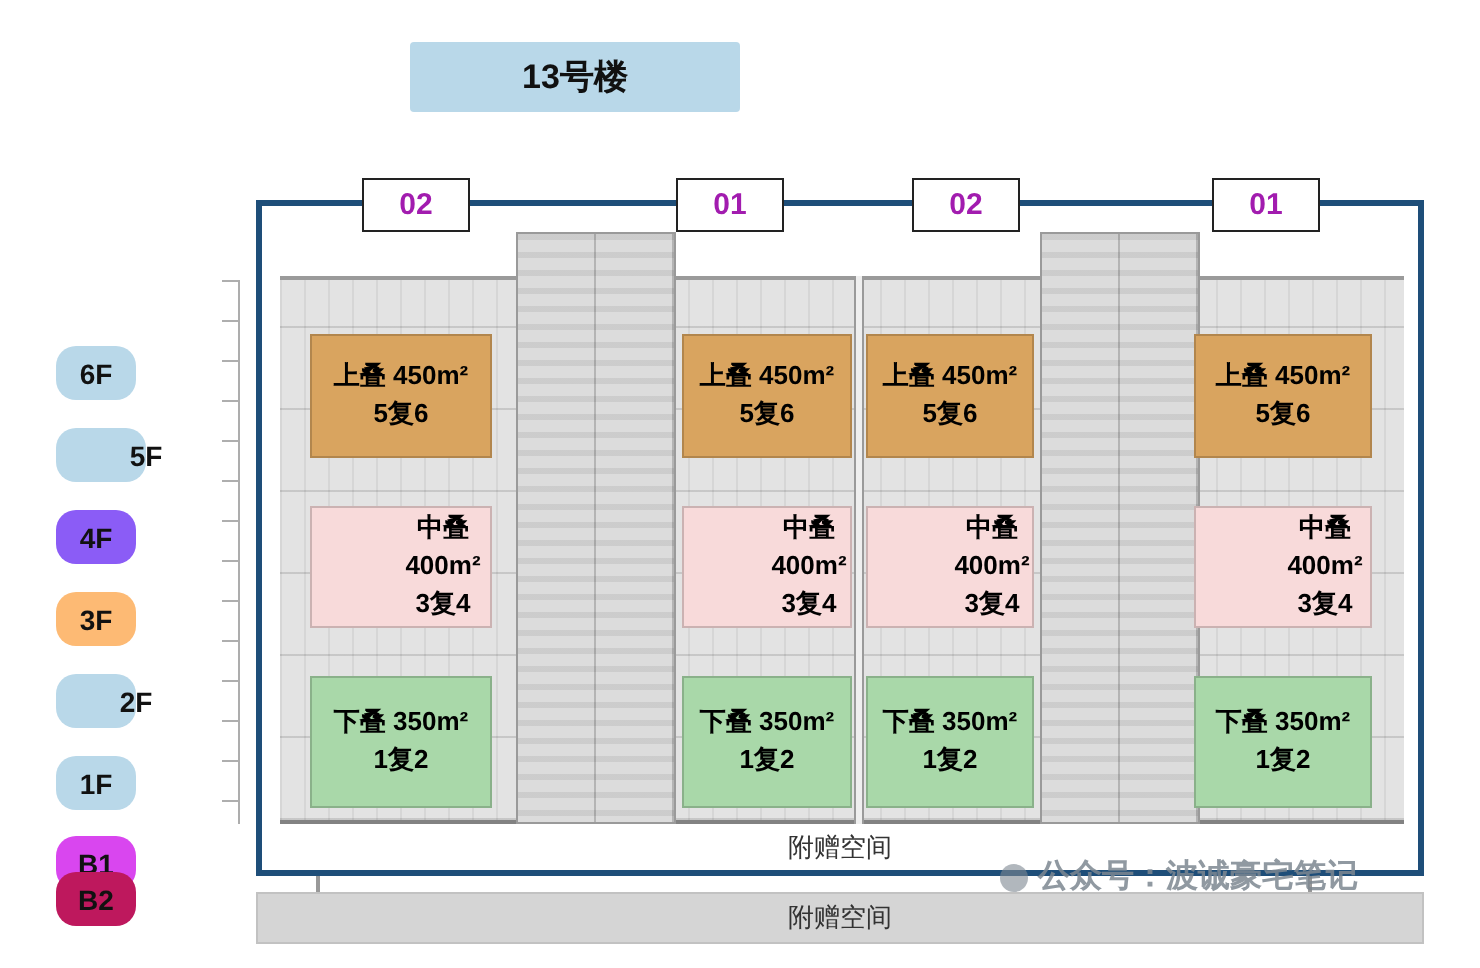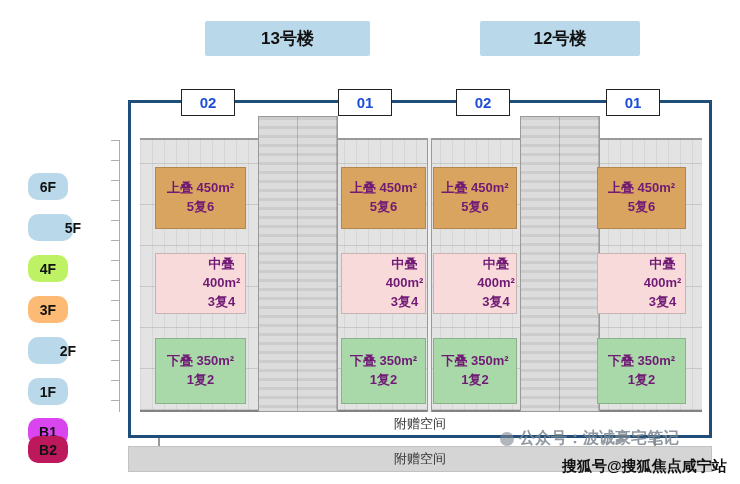--- a/index.html
+++ b/index.html
@@ -38,21 +38,21 @@
     top: 89px;
     width: 54px;
     height: 27px;
     background: #ffffff;
     border: 1.5px solid #222;
     display: flex;
     align-items: center;
     justify-content: center;
     font-weight: bold;
     font-size: 15px;
-    color: #1d4ed8;
+    color: #a21caf;
     z-index: 6;
   }
   #unum-1 { left: 181px; }
   #unum-2 { left: 338px; }
   #unum-3 { left: 456px; }
   #unum-4 { left: 606px; }
 
   
   .floor-label {
     position: absolute;
@@ -153,21 +153,21 @@
   
   .unit-block {
     position: absolute;
     display: flex;
     flex-direction: column;
     align-items: center;
     justify-content: center;
     font-weight: bold;
     font-size: 13px;
     line-height: 1.45;
-    color: #701a75;
+    color: #000000;
     text-align: center;
     border: 1px solid rgba(0,0,0,0.18);
     z-index: 3;
   }
   .col1 { left: 155px; width: 91px; }
   .col2 { left: 341px; width: 85px; }
   .col3 { left: 433px; width: 84px; }
   .col4 { left: 597px; width: 89px; }
   .row-upper  { top: 167px; height: 62px; }
   .row-middle { top: 253px; height: 61px; padding-left: 42px; }
@@ -235,30 +235,29 @@
     z-index: 8;
     white-space: nowrap;
   }
 </style>
 </head>
 <body>
 
 <div id="stage">
 
   <div id="bldg-13" class="bldg-label" style="background-color: rgb(185, 216, 233);">13号楼</div>
-  <div id="bldg-12" class="bldg-label" style="background-color: rgb(185, 216, 233);">12号楼</div>
 
   <div id="unum-1" class="unit-num">02</div>
   <div id="unum-2" class="unit-num">01</div>
   <div id="unum-3" class="unit-num">02</div>
   <div id="unum-4" class="unit-num">01</div>
 
   <div class="floor-label" style="top: 173px; background-color: rgb(185, 216, 233);">6F</div>
   <div class="floor-label" style="top: 214px; background-color: rgb(185, 216, 233); padding-left: 45px;">5F</div>
-  <div class="floor-label" style="top: 255px; background-color: #bef264;">4F</div>
+  <div class="floor-label" style="top: 255px; background-color: #8b5cf6;">4F</div>
   <div class="floor-label" style="top: 296px; background-color: #fdba74;">3F</div>
   <div class="floor-label" style="top: 337px; background-color: rgb(185, 216, 233); padding-left: 40px;">2F</div>
   <div class="floor-label" style="top: 378px; background-color: rgb(185, 216, 233);">1F</div>
   <div class="floor-label" style="top: 418px; background-color: #d946ef;">B1</div>
   <div class="floor-label" style="top: 436px; background-color: #be185d;">B2</div>
 
   <div id="elev-scale"></div>
   <div id="facade"></div>
   <div id="tower-1" class="tower"></div>
   <div id="tower-2" class="tower"></div>
@@ -320,15 +319,14 @@
 
   <div id="bonus-b1">附赠空间</div>
   <div id="bonus-b2" style="background-color: rgb(213, 213, 213);">附赠空间</div>
 
   <div id="main-box"></div>
 
   <div id="wm-gray">
     <span class="wm-logo"></span>
     <span>公众号：波诚豪宅笔记</span>
   </div>
-  <div id="wm-black">搜狐号@搜狐焦点咸宁站</div>
 
 </div>
 
 </body></html>

